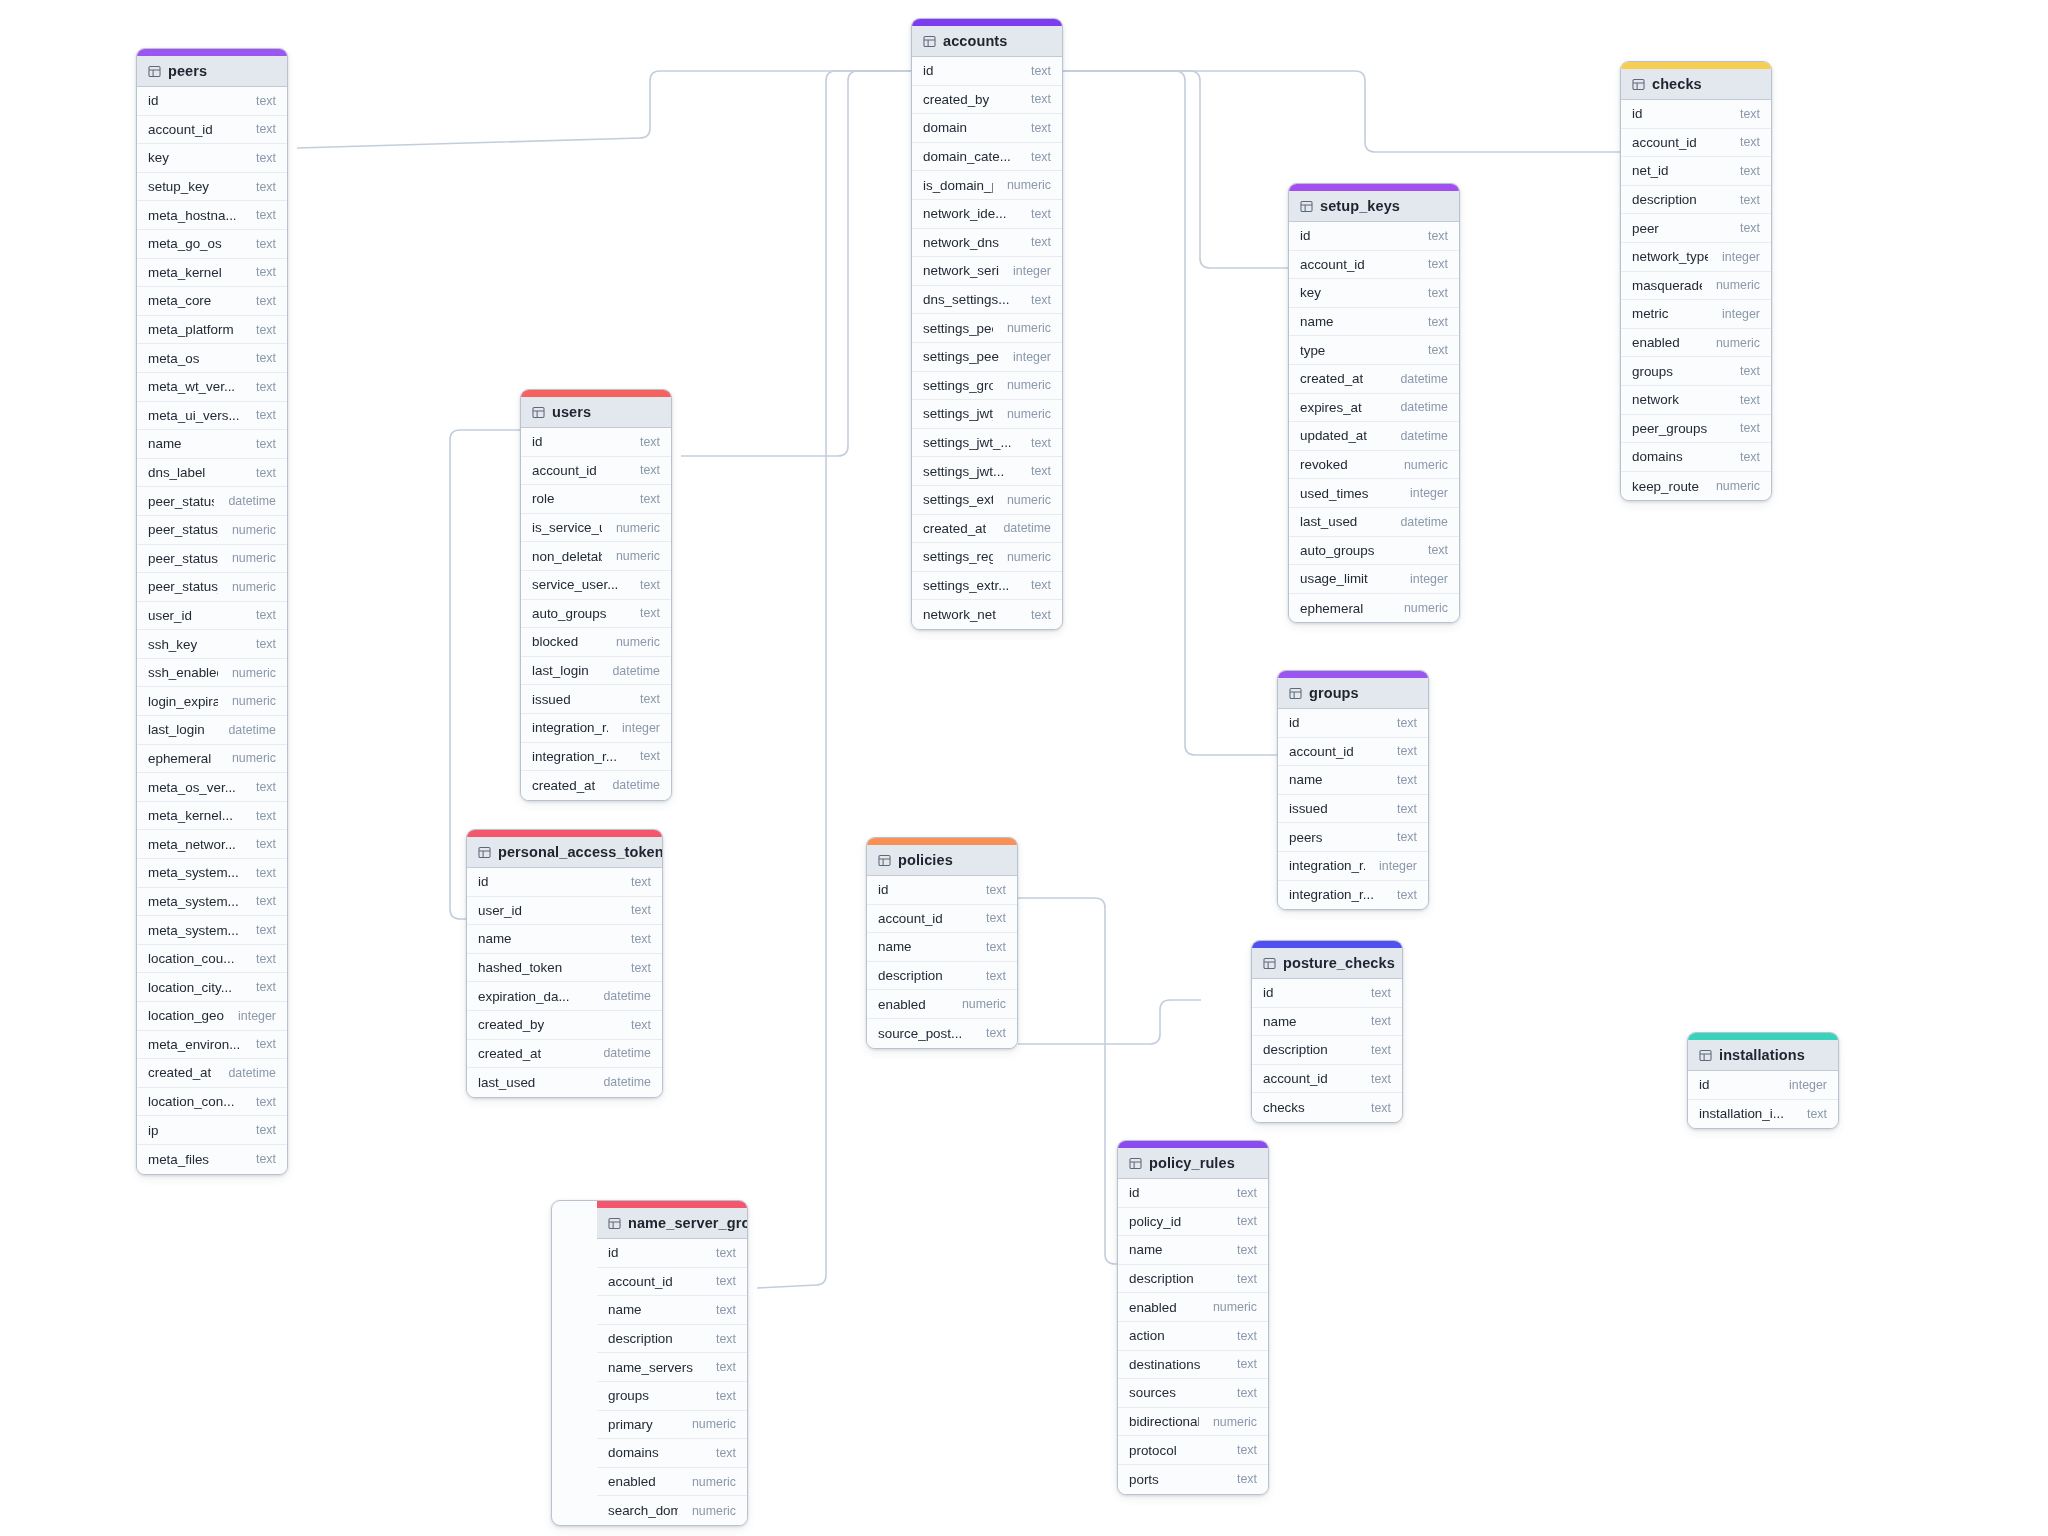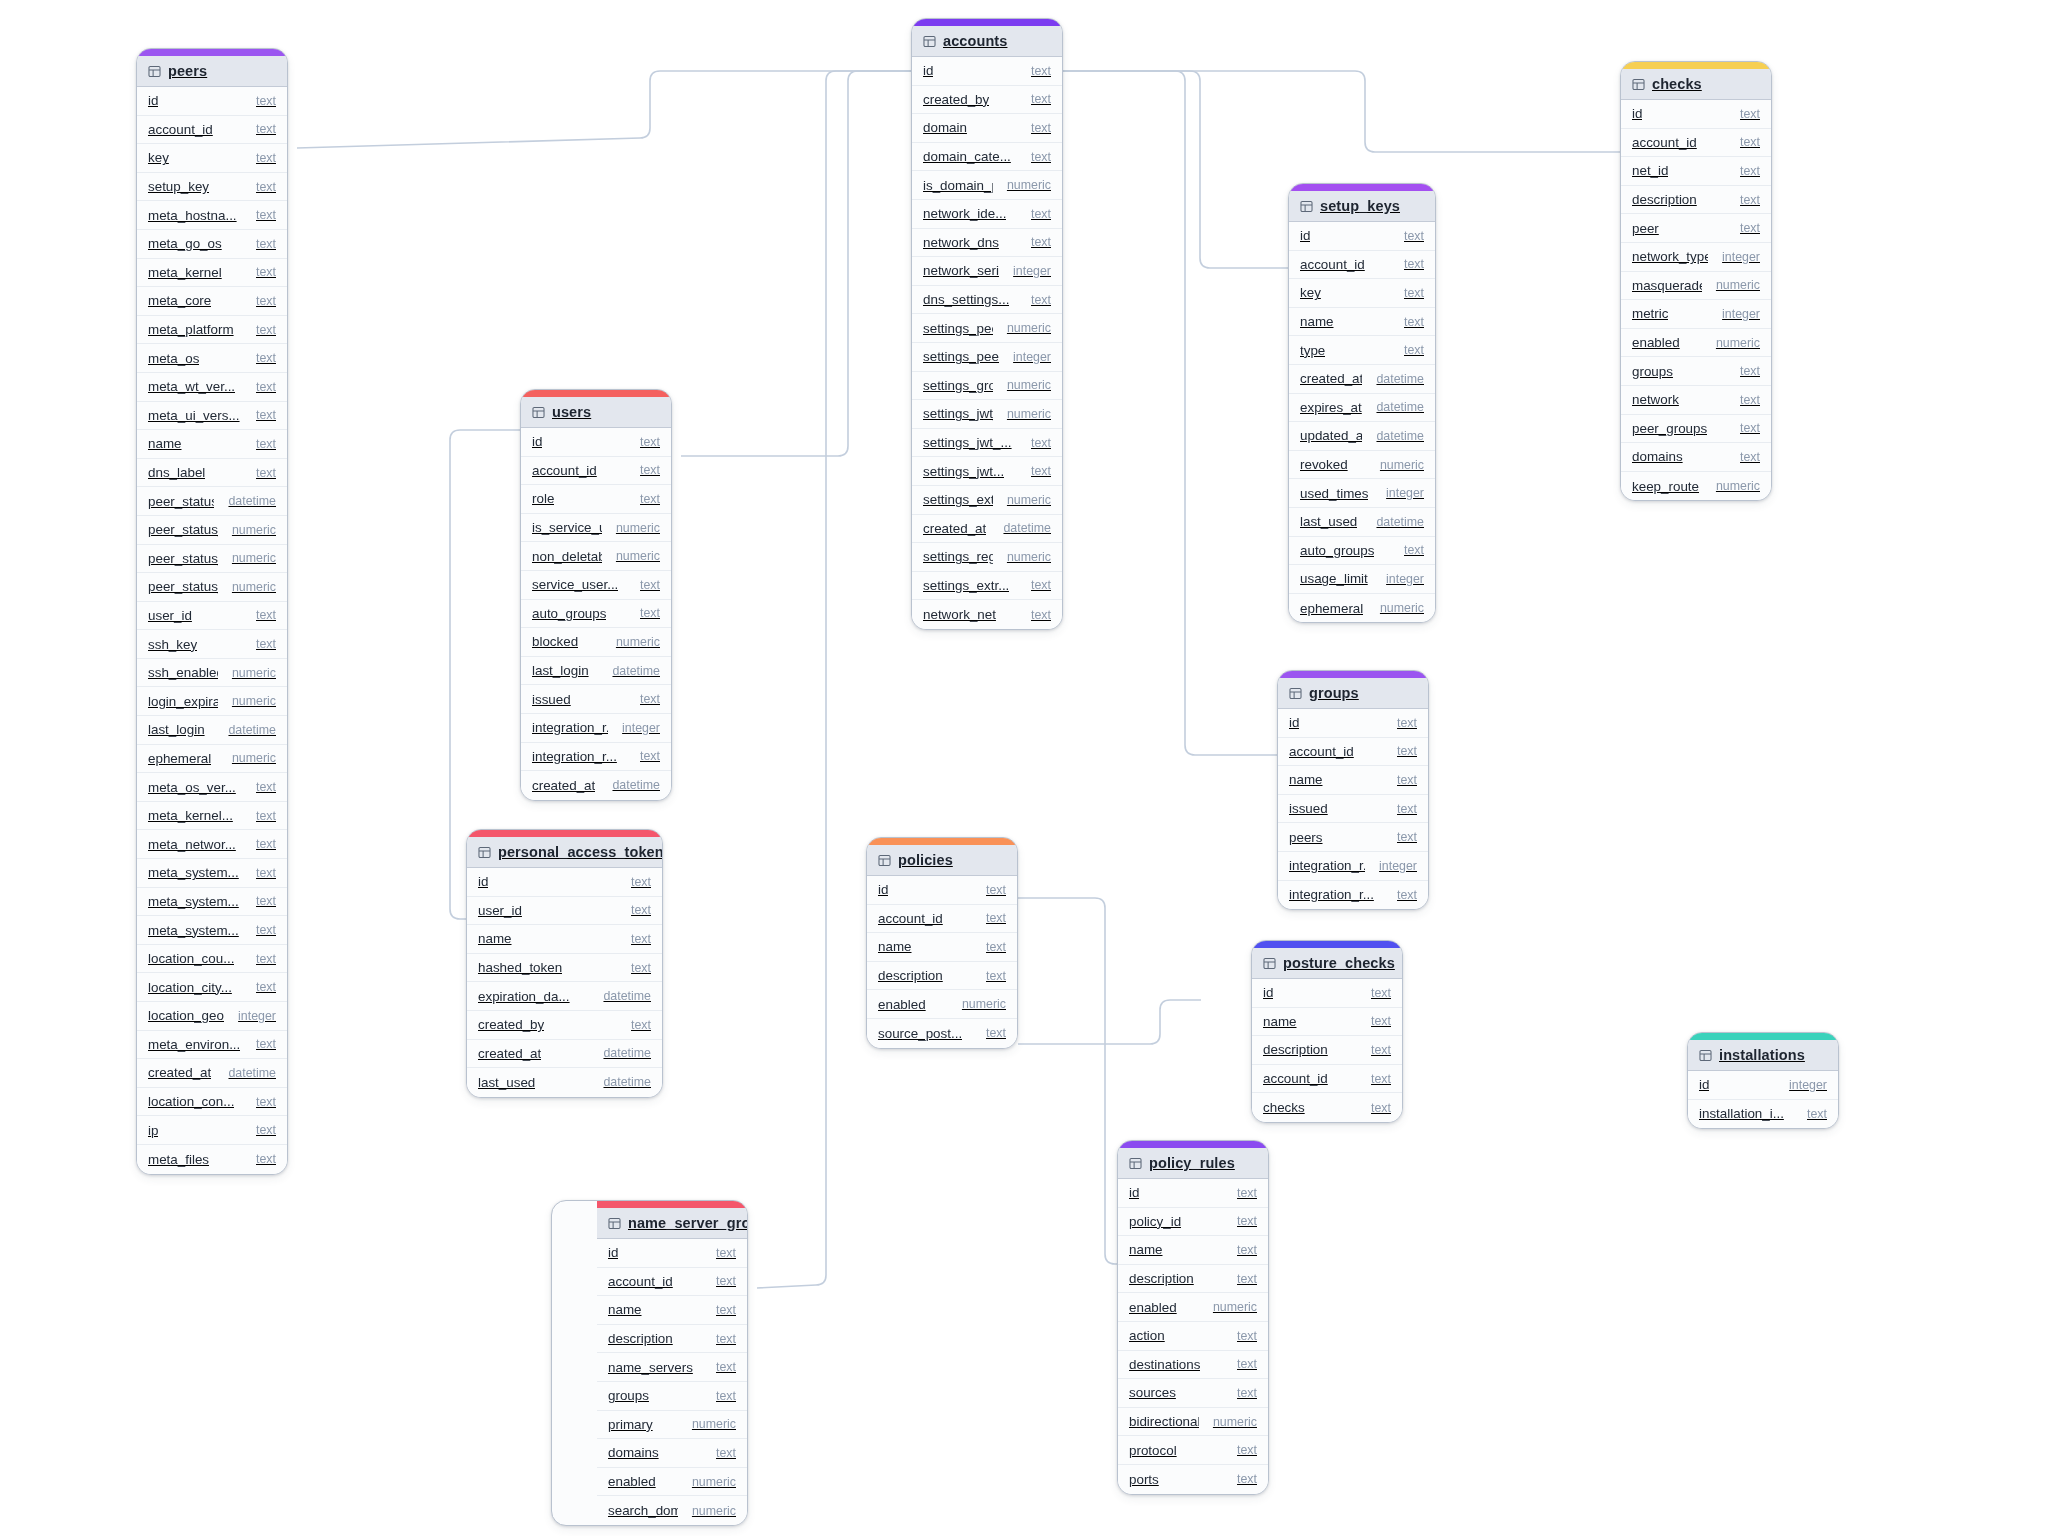--- a/index.html
+++ b/index.html
@@ -20,25 +20,24 @@
     left: 0;
     top: 0;
     width: 2048px;
     height: 1536px;
     pointer-events: none;
   }
   .table-card {
     position: absolute;
     background: #fbfcfd;
     border: 1px solid #b9c2cf;
-    border-radius: 15px;
+    border-radius: 9px;
     box-shadow: 0 1px 3px rgba(40,50,70,0.18), 0 4px 10px rgba(40,50,70,0.07);
     overflow: hidden;
     box-sizing: border-box;
-    text-decoration: underline;
   }
   .accent-bar {
     height: 7px;
     width: 100%;
     display: block;
   }
   .card-header {
     display: flex;
     align-items: center;
     gap: 7px;
@@ -422,21 +421,21 @@
         </div>
         <div class="field-row">
           <span class="field-name">settings_extr...</span>
           <span class="field-type">text</span>
         </div>
         <div class="field-row">
           <span class="field-name">network_net</span>
           <span class="field-type">text</span>
         </div>
       </div>
-      <div class="table-card" style="left: 1288px; top: 183px; width: 148px;">
+      <div class="table-card" style="left: 1288px; top: 183px; width: 172px;">
         <div class="accent-bar" style="background: rgb(163, 79, 240);"></div>
         <div class="card-header">
           <span class="tbl-icon"><svg width="13" height="13" viewBox="0 0 16 16">
               <rect x="1.2" y="1.8" width="13.6" height="12.4" rx="1.6" fill="none" stroke="#5d6878" stroke-width="1.3"></rect>
               <path d="M1.2 6.1 H14.8 M6.3 6.1 V14.2" stroke="#5d6878" stroke-width="1.3" fill="none"></path>
             </svg></span>
           <span class="card-title">setup_keys</span>
         </div>
         <div class="field-row">
           <span class="field-name">id</span>

